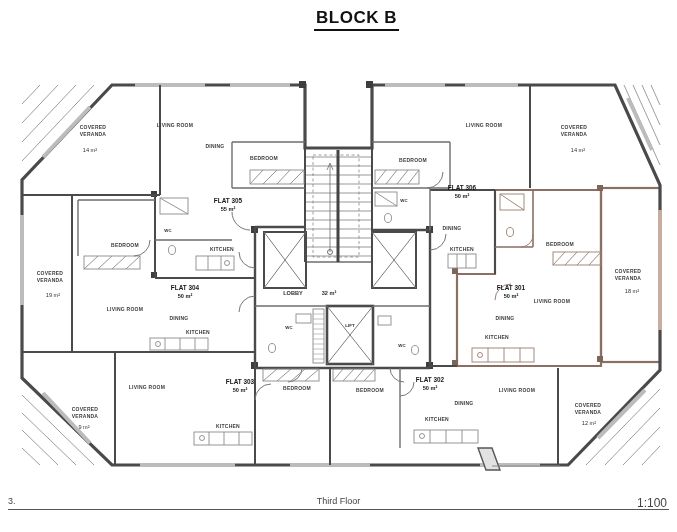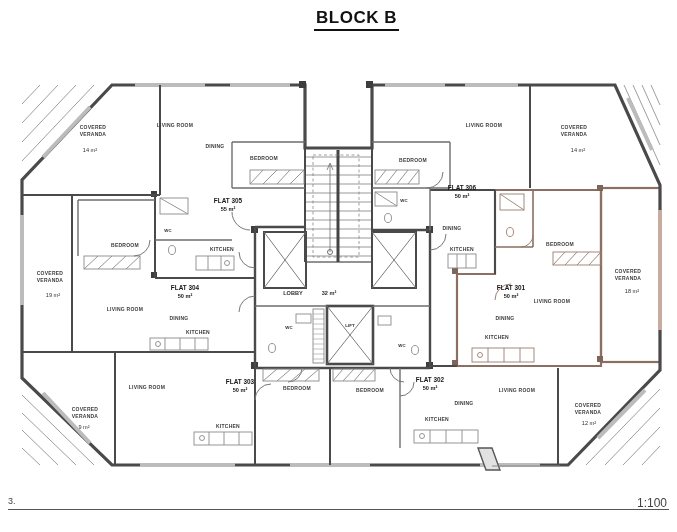--- a/index.html
+++ b/index.html
@@ -272,15 +272,16 @@
       <text class="t-farea" x="430" y="390">50 m²</text>
       <text class="t-room" x="588" y="407">COVERED</text>
       <text class="t-room" x="588" y="414">VERANDA</text>
       <text class="t-varea" x="589" y="425">12 m²</text>
     </g>
 
   </svg>
 
   <div class="footer-line"></div>
   <div class="f-num">3.</div>
+  <div class="f-label">Third Floor</div>
   <div class="f-scale">1:100</div>
 
 </div>
 
 </body></html>

